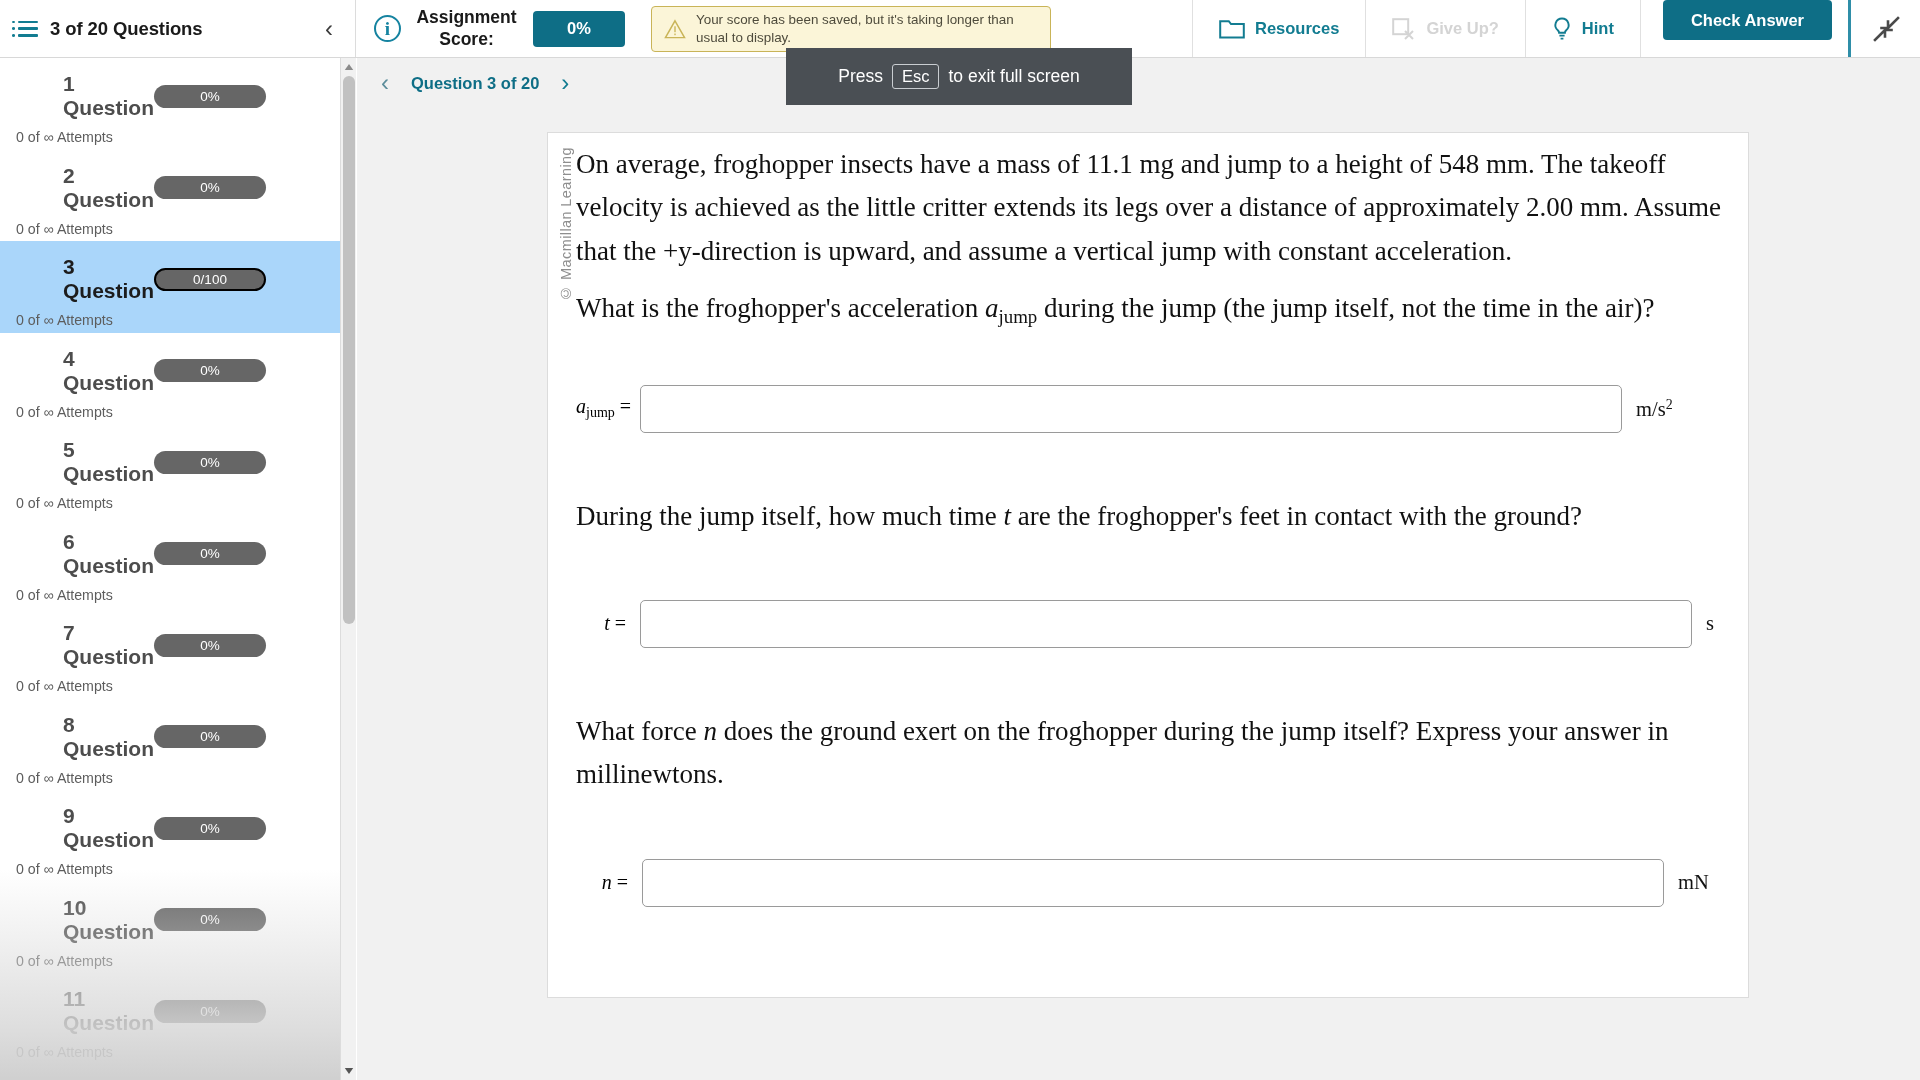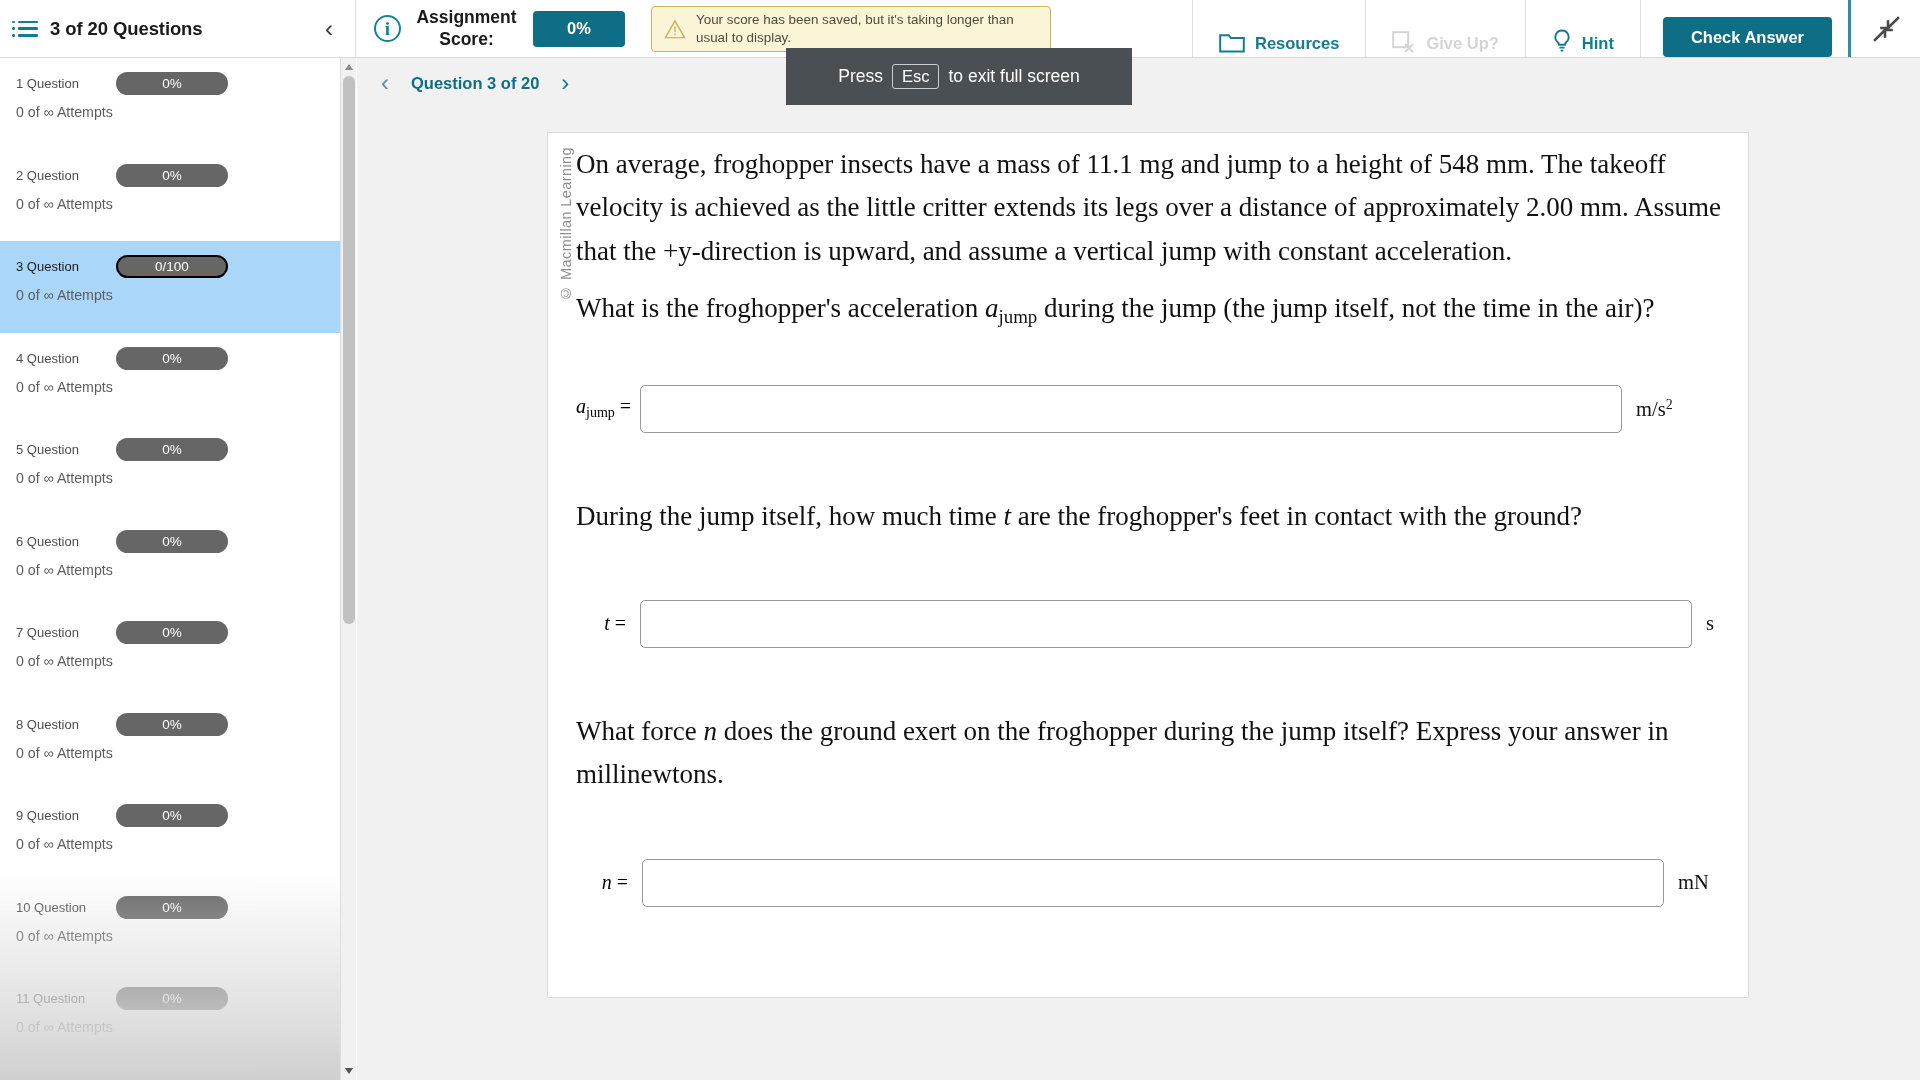--- a/index.html
+++ b/index.html
@@ -68,28 +68,28 @@
     background: #fbf5d8; border: 1px solid #c9b458; border-radius: 4px;
     height: 46px; width: 400px;
     display: flex; align-items: center; padding: 0 12px;
   }
   .warn-tri { width: 22px; height: 20px; flex: none; margin-right: 10px; }
   .warn-text { font-size: 13.4px; color: #4e4b3c; line-height: 1.32; }
 
   
   .tb-actions { margin-left: auto; display: flex; align-items: stretch; height: 100%; }
   .tb-btn {
-    display: flex; align-items: flex-end; justify-content: center;
+    display: flex; align-items: center; justify-content: center;
     gap: 10px; padding: 4px 26px; height: 100%;
     border-left: 1px solid #e0e0e0;
     font-size: 16.5px; font-weight: 700; color: #127c91;
     cursor: pointer; white-space: nowrap;
   }
   .tb-btn.disabled { color: #d4d4d4; cursor: default; }
-  .check-wrap { display: flex; align-items: flex-end; padding: 0 16px 0 22px; border-left: 1px solid #e0e0e0; }
+  .check-wrap { display: flex; align-items: flex-start; padding: 0 16px 0 22px; border-left: 1px solid #e0e0e0; }
   .check-btn {
     background: #0e6e86; color: #fff; border: none; border-radius: 4px;
     height: 40px; padding: 0 28px;
     font-size: 16.5px; font-weight: 700; font-family: "Liberation Sans", sans-serif;
     cursor: pointer;
   }
   .fs-exit {
     width: 72px; display: flex; align-items: center; justify-content: center;
     border-left: 3px solid #2f8ea8; cursor: pointer;
   }
@@ -102,21 +102,21 @@
     border-right: 1px solid #dcdcdc;
     overflow: hidden;
   }
   .q-list { position: absolute; top: 0; left: 0; width: 340px; }
   .q-item {
     height: 91.5px; padding: 14px 20px 0 16px;
     position: relative;
   }
   .q-item.active { background: #aad6fa; }
   .q-row { display: flex; align-items: center; }
-  .q-title { font-size: 13px; font-weight: 400; color: #4d4d4d; }
+  .q-title { font-size: 21px; font-weight: 700; color: #4d4d4d; margin-left: 47px; }
   .q-item.active .q-title { color: #1c1c1c; }
   .q-badge {
     margin-left: auto; margin-right: 92px;
     background: #666666; color: #fff;
     border-radius: 12px; min-width: 112px; height: 23px;
     display: flex; align-items: center; justify-content: center;
     font-size: 13.5px; font-weight: 400;
   }
   .q-item.active .q-badge { border: 2px solid #000000; }
   .q-sub { margin-top: 9px; font-size: 14.2px; color: #5d5d5d; }

